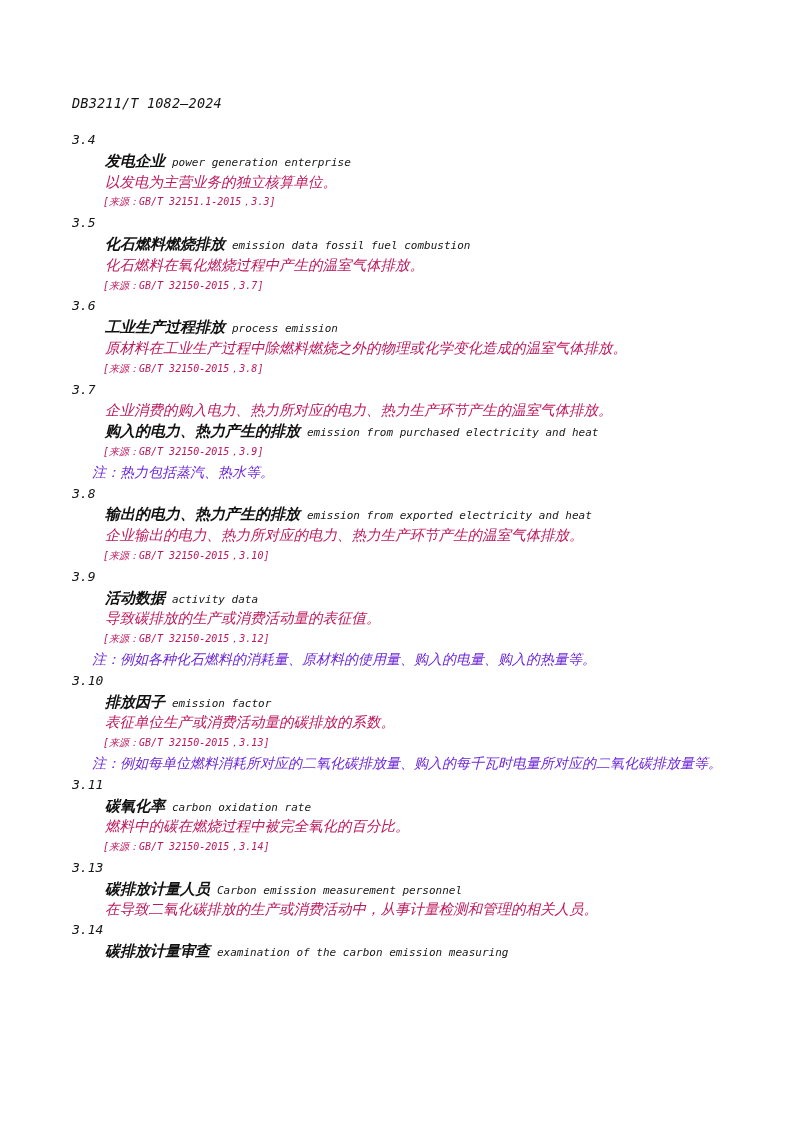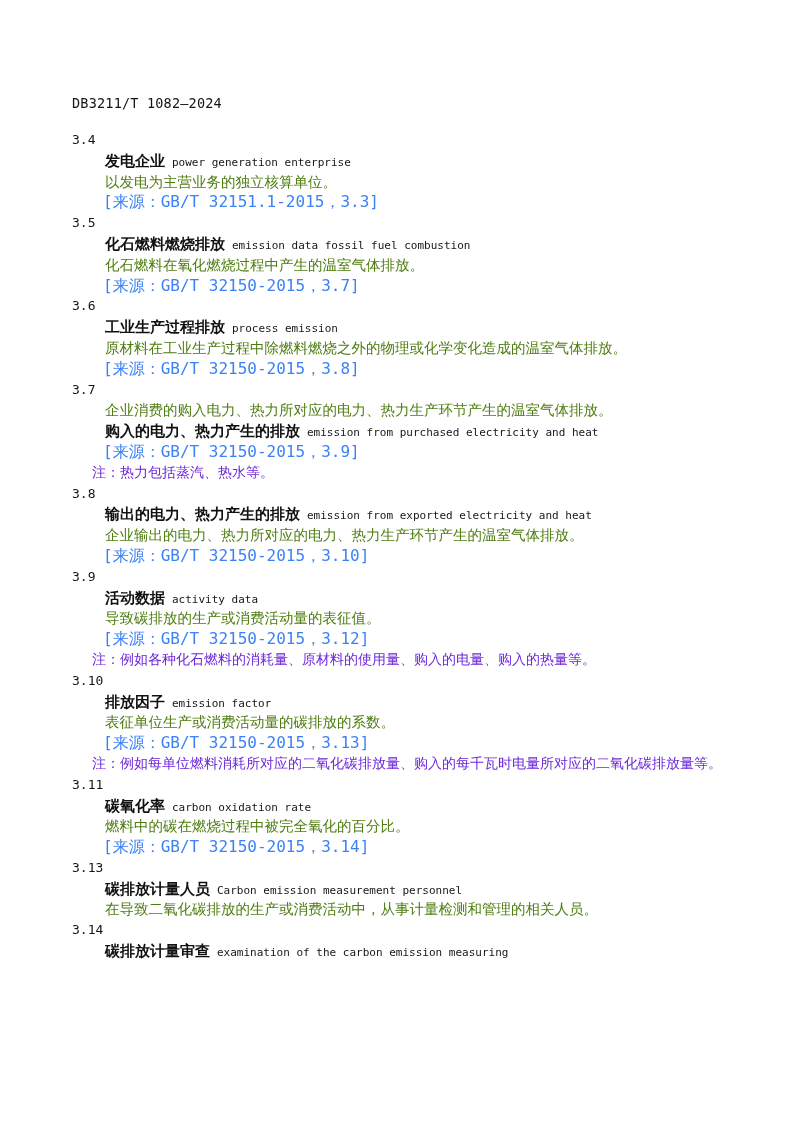--- a/index.html
+++ b/index.html
@@ -5,20 +5,21 @@
   * { margin: 0; padding: 0; box-sizing: border-box; }
   html, body { background: #ffffff; }
   .page {
     position: relative;
     width: 794px;
     height: 1010px;
     background: #ffffff;
     color: #1c1c1c;
     font-family: "Liberation Serif", serif;
     overflow: hidden;
+    font-style: italic;
   }
   .doc-header {
     position: absolute;
     top: 95px;
     left: 72px;
     font-family: "DejaVu Sans Mono", monospace;
     font-size: 13.5px;
     font-weight: 500;
     letter-spacing: 0.2px;
     color: #151515;
@@ -49,27 +50,27 @@
   .line.term .en {
     font-family: "DejaVu Sans Mono", monospace;
     font-size: 11px;
     font-weight: 500;
     margin-left: 7px;
     color: #161616;
   }
   .line.def {
     padding-left: 33px;
     font-size: 14.5px;
-    color: #4d7c0f;
+    color: #be185d;
   }
   .line.source {
     padding-left: 31px;
     font-family: "DejaVu Sans Mono", monospace;
-    font-size: 16px;
-    color: #3b82f6;
+    font-size: 10px;
+    color: #be185d;
   }
   .line.note {
     padding-left: 20px;
     font-size: 14px;
     color: #6d28d9;
   }
   .page-number {
     position: absolute;
     left: 84px;
     top: 1028px;

